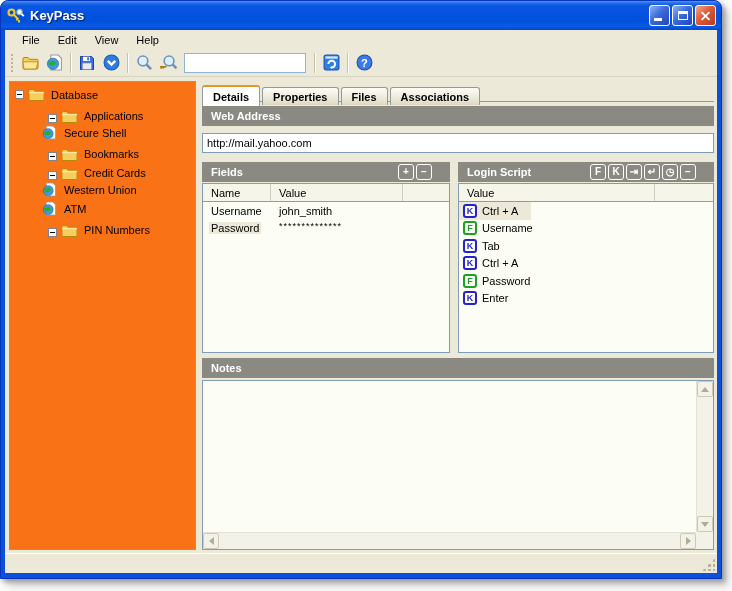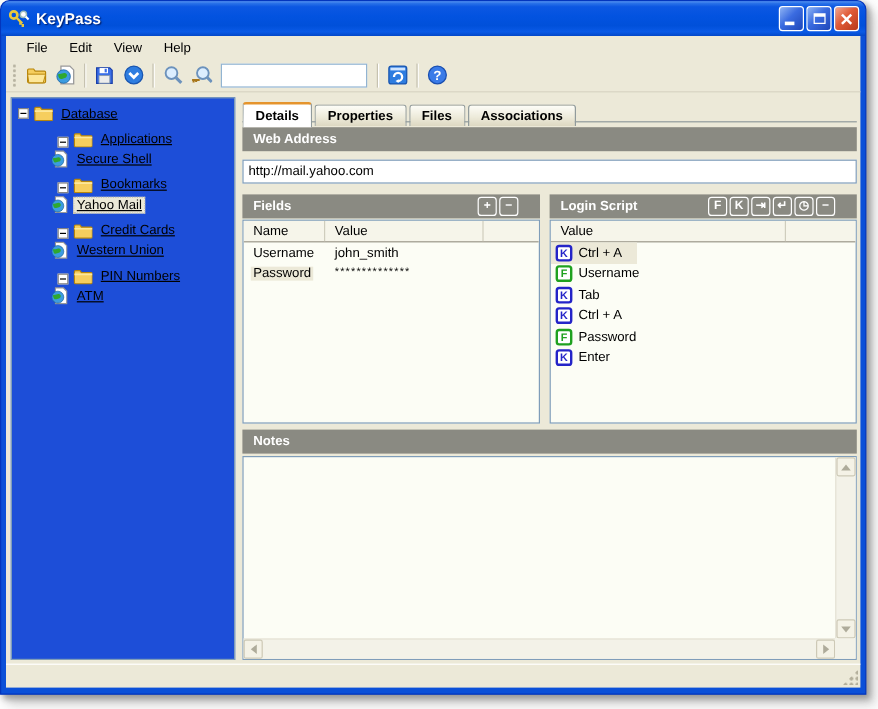--- a/index.html
+++ b/index.html
@@ -40,21 +40,21 @@
           background-image:radial-gradient(#b8b4a2 1px, transparent 1.4px); background-size:4px 4px; }
   .tbtn { width:24px; height:24px; display:flex; align-items:center; justify-content:center; }
   .tsep { width:1px; height:20px; background:#c6c2b0; margin:0 4px; box-shadow:1px 0 0 #fff; }
   .tinput { width:122px; height:20px; border:1px solid #92b4d2; background:#fff; margin:0 4px;
             font-family:"Liberation Sans", sans-serif; font-size:11px; padding:0 3px; }
 
   
   .content { flex:1; display:flex; gap:6px; padding:4px 3px 3px 4px; min-height:0; }
 
   
-  .tree { flex:none; width:187px; background:#1d4ed8; border:1px solid #7F9DB9; overflow:hidden; padding-top:3px;text-decoration:underline; }
+  .tree { flex:none; width:187px; background:#f97316; border:1px solid #7F9DB9; overflow:hidden; padding-top:3px; }
   .trow { height:19px; display:flex; align-items:center; gap:4px; }
   .trow.lv0 { padding-left:5px; } .trow.lv1 { padding-left:38px;align-items:flex-end; } .trow.lv2 { padding-left:32px; }
   .ebox { width:9px; height:9px; flex:none; border:1px solid #848484; background:#fff; position:relative; }
   .ebox::after { content:""; position:absolute; left:1px; top:3px; width:5px; height:1px; background:#000; }
   .tlabel { padding:1px 3px; white-space:nowrap; }
   .tlabel.sel { background:#ECE9D8; border:1px dotted #c8c4b2; padding:0 2px; }
   .ticon { flex:none; display:flex; }
 
   
   .right { flex:1; display:flex; flex-direction:column; min-width:0; min-height:0; }
@@ -260,69 +260,59 @@
         <div class="trow lv1">
           <span class="ebox"></span>
           <span class="ticon">
             <svg width="16" height="13" viewBox="0 0 16 13">
                 <path d="M1 2.5c0-.5.4-1 1-1h3.6l1.3 1.7H15c.5 0 1 .4 1 1V11.5c0 .6-.5 1-1 1H2c-.6 0-1-.4-1-1V2.5z" fill="#F6CE5E" stroke="#B8860B"></path>
                 <path d="M1 4.6h15" stroke="#FDE79A" stroke-width="1.4"></path>
               </svg>
           </span>
           <span class="tlabel">Bookmarks</span>
         </div>
+        <div class="trow lv1">
+          <span class="ebox"></span>
+          <span class="ticon">
+            <svg width="16" height="13" viewBox="0 0 16 13">
+                <path d="M1 2.5c0-.5.4-1 1-1h3.6l1.3 1.7H15c.5 0 1 .4 1 1V11.5c0 .6-.5 1-1 1H2c-.6 0-1-.4-1-1V2.5z" fill="#F6CE5E" stroke="#B8860B"></path>
+                <path d="M1 4.6h15" stroke="#FDE79A" stroke-width="1.4"></path>
+              </svg>
+          </span>
+          <span class="tlabel">Credit Cards</span>
+        </div>
         <div class="trow lv2">
           <span class="ticon">
             <svg width="15" height="15" viewBox="0 0 16 16">
                 <path d="M4.5 1h7l3 3v11h-10z" fill="#fff" stroke="#999"></path>
                 <circle cx="6.6" cy="9.2" r="5.3" fill="#3C9CE0" stroke="#1860a0" stroke-width=".6"></circle>
                 <path d="M2.6 7c2.2.8 3.6-1.4 5.8-.2 1.6.9.8 3-.8 3.5-1.7.5-4 1.6-4.7-.3-.5-1.3-.8-2.2-.3-3z" fill="#2FA82F"></path>
               </svg>
           </span>
-          <span class="tlabel sel">Yahoo Mail</span>
-        </div>
-        <div class="trow lv1">
-          <span class="ebox"></span>
-          <span class="ticon">
-            <svg width="16" height="13" viewBox="0 0 16 13">
-                <path d="M1 2.5c0-.5.4-1 1-1h3.6l1.3 1.7H15c.5 0 1 .4 1 1V11.5c0 .6-.5 1-1 1H2c-.6 0-1-.4-1-1V2.5z" fill="#F6CE5E" stroke="#B8860B"></path>
-                <path d="M1 4.6h15" stroke="#FDE79A" stroke-width="1.4"></path>
-              </svg>
-          </span>
-          <span class="tlabel">Credit Cards</span>
+          <span class="tlabel">Western Union</span>
         </div>
         <div class="trow lv2">
           <span class="ticon">
             <svg width="15" height="15" viewBox="0 0 16 16">
                 <path d="M4.5 1h7l3 3v11h-10z" fill="#fff" stroke="#999"></path>
                 <circle cx="6.6" cy="9.2" r="5.3" fill="#3C9CE0" stroke="#1860a0" stroke-width=".6"></circle>
                 <path d="M2.6 7c2.2.8 3.6-1.4 5.8-.2 1.6.9.8 3-.8 3.5-1.7.5-4 1.6-4.7-.3-.5-1.3-.8-2.2-.3-3z" fill="#2FA82F"></path>
               </svg>
           </span>
-          <span class="tlabel">Western Union</span>
+          <span class="tlabel">ATM</span>
         </div>
         <div class="trow lv1">
           <span class="ebox"></span>
           <span class="ticon">
             <svg width="16" height="13" viewBox="0 0 16 13">
                 <path d="M1 2.5c0-.5.4-1 1-1h3.6l1.3 1.7H15c.5 0 1 .4 1 1V11.5c0 .6-.5 1-1 1H2c-.6 0-1-.4-1-1V2.5z" fill="#F6CE5E" stroke="#B8860B"></path>
                 <path d="M1 4.6h15" stroke="#FDE79A" stroke-width="1.4"></path>
               </svg>
           </span>
           <span class="tlabel">PIN Numbers</span>
-        </div>
-        <div class="trow lv2">
-          <span class="ticon">
-            <svg width="15" height="15" viewBox="0 0 16 16">
-                <path d="M4.5 1h7l3 3v11h-10z" fill="#fff" stroke="#999"></path>
-                <circle cx="6.6" cy="9.2" r="5.3" fill="#3C9CE0" stroke="#1860a0" stroke-width=".6"></circle>
-                <path d="M2.6 7c2.2.8 3.6-1.4 5.8-.2 1.6.9.8 3-.8 3.5-1.7.5-4 1.6-4.7-.3-.5-1.3-.8-2.2-.3-3z" fill="#2FA82F"></path>
-              </svg>
-          </span>
-          <span class="tlabel">ATM</span>
         </div>
       </div>
 
       <div class="right">
 
         <div class="tabstrip">
           <div class="tab active">
               <span>Details</span>
             </div>
           <div class="tab">

